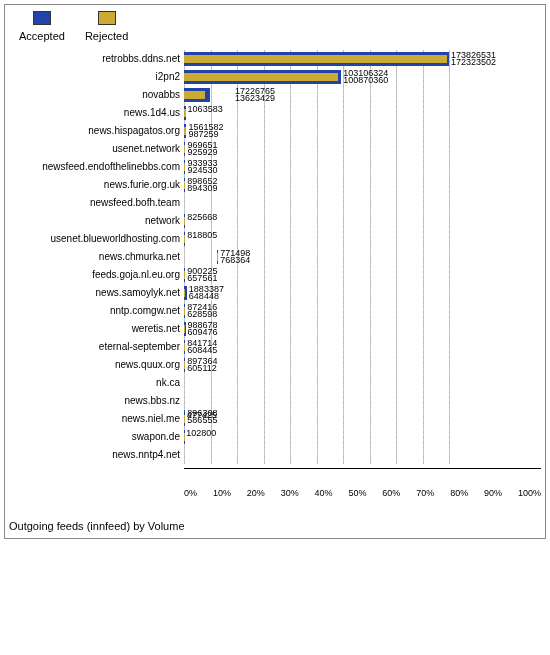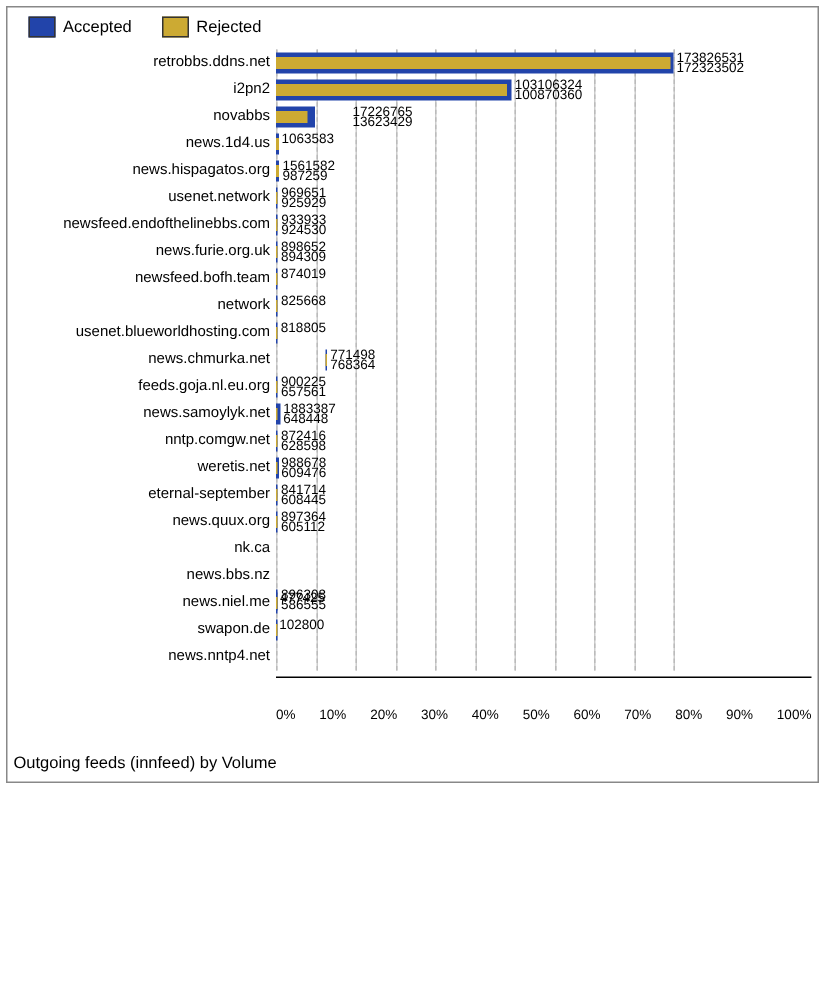--- a/index.html
+++ b/index.html
@@ -16,20 +16,21 @@
       align-items: center;
       gap: 20px;
       margin-bottom: 8px;
       padding-left: 10px;
     }
     .legend-item {
       display: flex;
       align-items: center;
       gap: 5px;
       font-size: 11px;
+      flex-direction: column;
     }
     .legend-box {
       width: 18px;
       height: 14px;
       border: 1px solid #333;
     }
     .chart-area {
       display: flex;
       flex-direction: column;
       position: relative;
@@ -259,29 +260,20 @@
               <div class="bar-rejected" style="width: 1.36338px; position: absolute; left: 0px; top: 3px; height: 8px;"></div>
               <div class="bar-values">
                 <div>898652</div>
                 <div>894309</div>
               </div>
             </div>
           </div>
         </div>
         <div class="bar-row">
           <div class="bar-label">newsfeed.bofh.team</div>
-          <div class="bar-area">
-            <div class="bar-wrapper" style="position: relative; width: 1.33245px;">
-              <div class="bar-accepted" style="width: 1.33245px; height: 14px;"></div>
-              <div class="bar-rejected" style="width: 1.33245px; position: absolute; left: 0px; top: 3px; height: 8px;"></div>
-              <div class="bar-values">
-                <div>874019</div>
-              </div>
-            </div>
-          </div>
         </div>
         <div class="bar-row">
           <div class="bar-label">network</div>
           <div class="bar-area">
             <div class="bar-wrapper" style="position: relative; width: 1.25874px;">
               <div class="bar-accepted" style="width: 1.25874px; height: 14px;"></div>
               <div class="bar-rejected" style="width: 1.25874px; position: absolute; left: 0px; top: 3px; height: 8px;"></div>
               <div class="bar-values">
                 <div>825668</div>
               </div>

